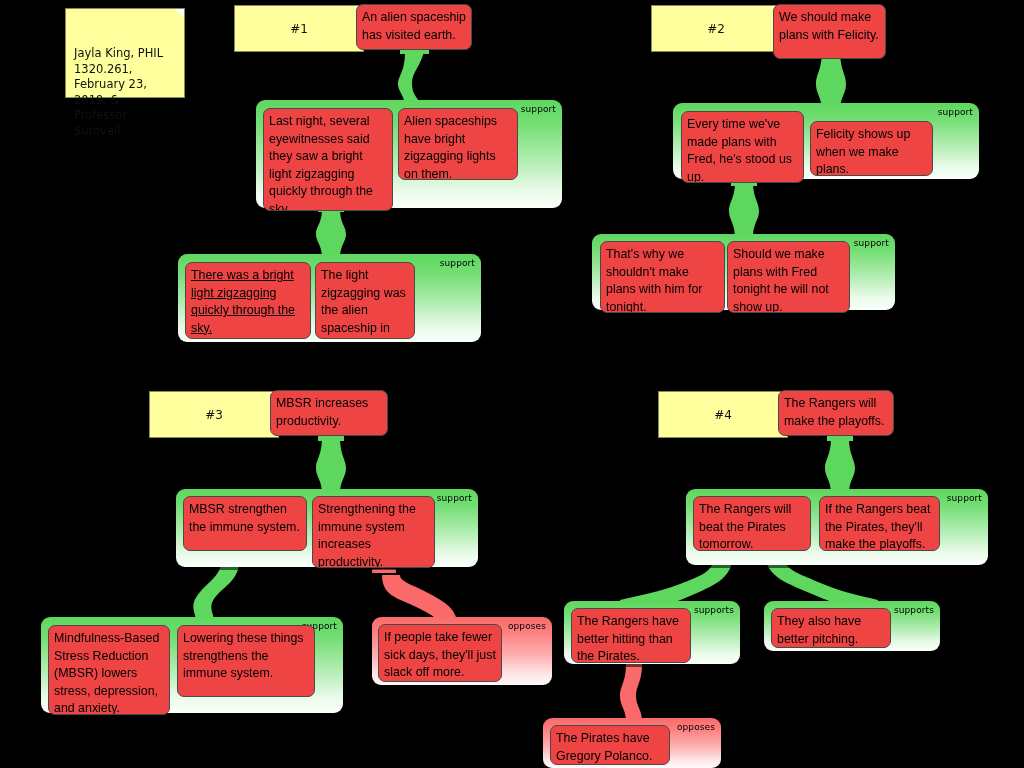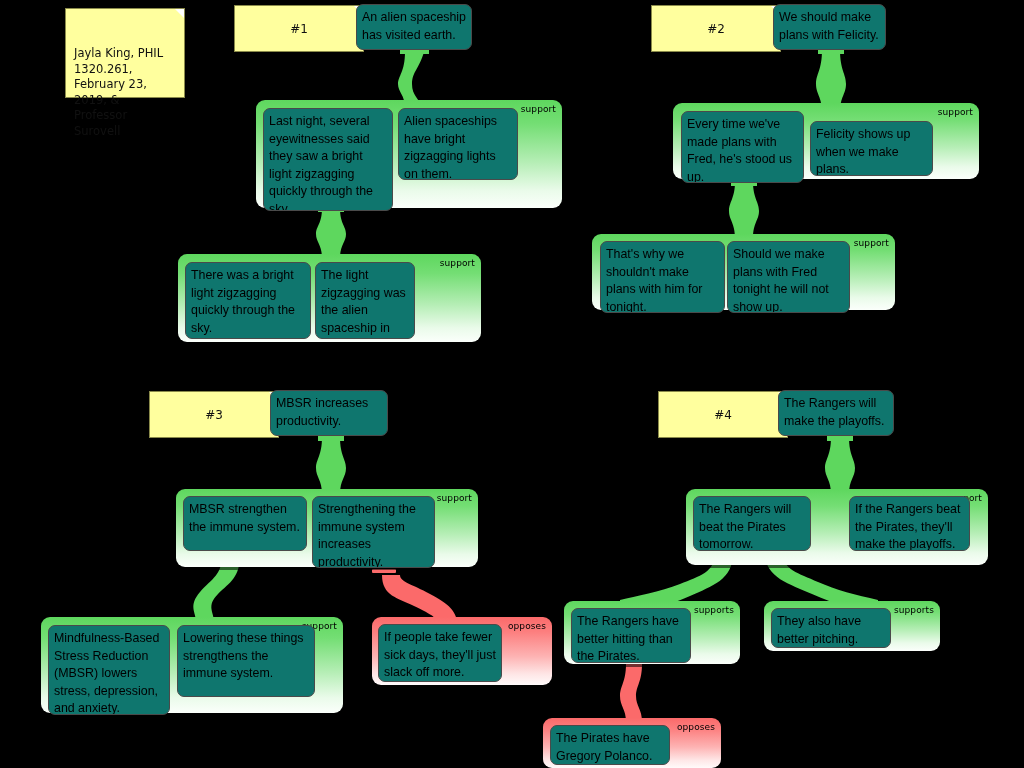--- a/index.html
+++ b/index.html
@@ -54,21 +54,21 @@
     position: absolute;
     top: 0; right: 0;
     width: 0; height: 0;
     border-left: 9px solid transparent;
     border-top: 9px solid #ffffff;
   }
 
   
   .claim {
     position: absolute;
-    background: #0f766e;
+    background: #ef4444;
     border: 1px solid #4a4a4a;
     border-radius: 7px;
     box-sizing: border-box;
     color: #000;
     font-size: 12.4px;
     line-height: 17.5px;
     padding: 4px 5px 3px 5px;
     overflow: hidden;
   }
 
@@ -160,32 +160,32 @@
   <div class="claim" style="left:398px; top:108px; width:120px; height:72px;">
     <span>Alien spaceships have bright zigzagging lights on them.</span>
   </div>
   <div class="claim" style="left:263px; top:108px; width:130px; height:103px;">
     <span>Last night, several eyewitnesses said they saw a bright light zigzagging quickly through the sky.</span>
   </div>
 
   <div class="panel support" style="left:178px; top:254px; width:303px; height:88px;">
     <span class="ptag">support</span>
   </div>
-  <div class="claim" style="left:185px; top:262px; width:126px; height:77px;">
+  <div class="claim" style="left:185px; top:262px; width:126px; height:77px;text-decoration:underline;">
     <span>There was a bright light zigzagging quickly through the sky.</span>
   </div>
   <div class="claim" style="left:315px; top:262px; width:100px; height:77px;">
     <span>The light zigzagging was the alien spaceship in the sky.</span>
   </div>
 
   <div class="numtag" style="left:651px; top:5px; width:130px; height:47px;">
     <span class="fold"></span>
     <span>#2</span>
   </div>
-  <div class="claim" style="left:773px; top:4px; width:113px; height:46px;">
+  <div class="claim" style="left:773px; top:4px; width:113px; height:55px;">
     <span>We should make plans with Felicity.</span>
   </div>
 
   <div class="panel support" style="left:673px; top:103px; width:306px; height:76px;">
     <span class="ptag">support</span>
   </div>
   <div class="claim" style="left:681px; top:111px; width:123px; height:72px;">
     <span>Every time we've made plans with Fred, he's stood us up.</span>
   </div>
   <div class="claim" style="left:810px; top:121px; width:123px; height:55px;">
@@ -244,21 +244,21 @@
   <div class="claim" style="left:778px; top:390px; width:116px; height:46px;">
     <span>The Rangers will make the playoffs.</span>
   </div>
 
   <div class="panel support" style="left:686px; top:489px; width:302px; height:76px;">
     <span class="ptag">support</span>
   </div>
   <div class="claim" style="left:693px; top:496px; width:118px; height:55px;">
     <span>The Rangers will beat the Pirates tomorrow.</span>
   </div>
-  <div class="claim" style="left:819px; top:496px; width:121px; height:55px;margin-left:30px;">
+  <div class="claim" style="left:819px; top:496px; width:121px; height:55px;">
     <span>If the Rangers beat the Pirates, they'll make the playoffs.</span>
   </div>
 
   <div class="panel support" style="left:564px; top:601px; width:176px; height:63px;">
     <span class="ptag">supports</span>
   </div>
   <div class="claim" style="left:571px; top:608px; width:120px; height:55px;">
     <span>The Rangers have better hitting than the Pirates.</span>
   </div>
 

